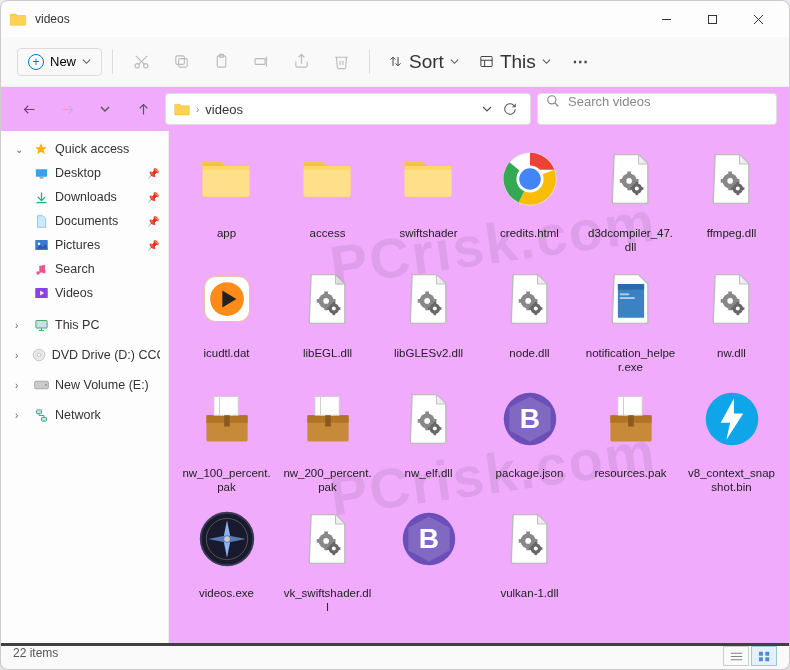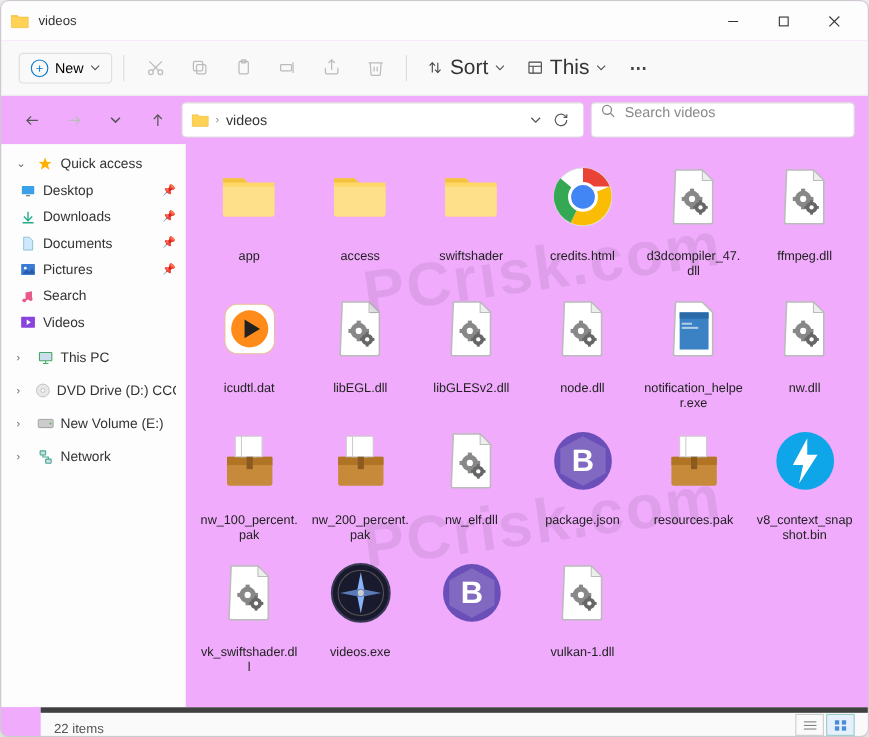--- a/index.html
+++ b/index.html
@@ -24,27 +24,27 @@
 .addrbox { flex: 1; height: 32px; border: 1px solid #ddd; border-radius: 4px; display: flex; align-items: center; padding: 0 8px; gap: 6px; font-size: 13px; background:#fff; }
 .addrbox .crumb { color: #333; }
 .addrbox .chev { color: #888; font-size: 10px; }
 .searchbox { width: 240px; height: 32px; border: 1px solid #ddd; border-radius: 4px; display: flex; padding: 0 8px; gap: 8px; color: #888; font-size: 13px; background:#fff; }
 .body { flex: 1; display: flex; overflow: hidden; }
 .sidebar { width: 168px; background: #fdfdfd; border-right: 1px solid #eee; padding: 6px 0; overflow-y: auto; }
 .sbitem { display: flex; align-items: center; padding: 4px 8px 4px 14px; font-size: 12.5px; color: #333; cursor: pointer; gap: 6px; white-space: nowrap; }
 .sbitem .exp { width: 12px; color: #666; font-size: 10px; }
 .sbitem .sbicon { width: 16px; height: 16px; display: flex; align-items: center; justify-content: center; }
 .sbitem .pin { margin-left: auto; color: #999; font-size: 10px; }
-.sbitem.sub { padding-left: 16px; }
+.sbitem.sub { padding-left: 32px; }
 .content { flex: 1; overflow-y: auto; padding: 12px 8px 8px 8px; position: relative; }
 .filegrid { display: grid; grid-template-columns: repeat(6, 1fr); gap: 4px 2px; }
 .fileitem { display: flex; flex-direction: column; align-items: center; padding: 4px; border-radius: 4px; cursor: pointer; }
 .fileicon { width: 64px; height: 64px; display: flex; align-items: center; justify-content: center; }
 .filelabel { font-size: 11.5px; text-align: center; color: #222; margin-top: 16px; word-break: break-word; max-width: 90px; line-height: 1.2; min-height: 28px; }
-.statusbar { height: 26px; border-top: 5px solid #404040; display: flex; align-items: flex-end; padding: 0 12px; font-size: 12px; color: #555; background:#fafafa;margin-left:36px; }
+.statusbar { height: 26px; border-top: 3px solid #404040; display: flex; align-items: flex-start; padding: 0 12px; font-size: 12px; color: #555; background:#fafafa; }
 .statusbar .spacer { flex: 1; }
 .viewtoggle { display: flex; gap: 2px; }
 .vtbtn { width: 26px; height: 20px; display: flex; align-items: center; justify-content: center; border: 1px solid #ccc; cursor: pointer; }
 .vtbtn.active { background: #e5f0fb; border-color:#9cc; }
 
 .wm { position:absolute; pointer-events:none; font-size:56px; font-weight:700; color:rgba(0,0,0,0.07); transform:rotate(-8deg); letter-spacing:2px; }
 </style>
 </head>
 <body>
 
@@ -467,32 +467,32 @@
             <div class="fileicon">
               <svg width="60" height="60" viewBox="0 0 64 64">
                 <use href="#ico-bolt"></use>
               </svg>
             </div>
             <div class="filelabel">v8_context_snapshot.bin</div>
           </div>
           <div class="fileitem">
             <div class="fileicon">
               <svg width="60" height="60" viewBox="0 0 64 64">
+                <use href="#ico-compass"></use>
+              </svg>
+            </div>
+            <div class="filelabel">videos.exe</div>
+          </div>
+          <div class="fileitem">
+            <div class="fileicon">
+              <svg width="60" height="60" viewBox="0 0 64 64">
                 <use href="#ico-dll"></use>
               </svg>
             </div>
             <div class="filelabel">vk_swiftshader.dll</div>
-          </div>
-          <div class="fileitem">
-            <div class="fileicon">
-              <svg width="60" height="60" viewBox="0 0 64 64">
-                <use href="#ico-compass"></use>
-              </svg>
-            </div>
-            <div class="filelabel">videos.exe</div>
           </div>
           <div class="fileitem">
             <div class="fileicon">
               <svg width="60" height="60" viewBox="0 0 64 64">
                 <use href="#ico-json"></use>
               </svg>
             </div>
           </div>
           <div class="fileitem">
             <div class="fileicon">

